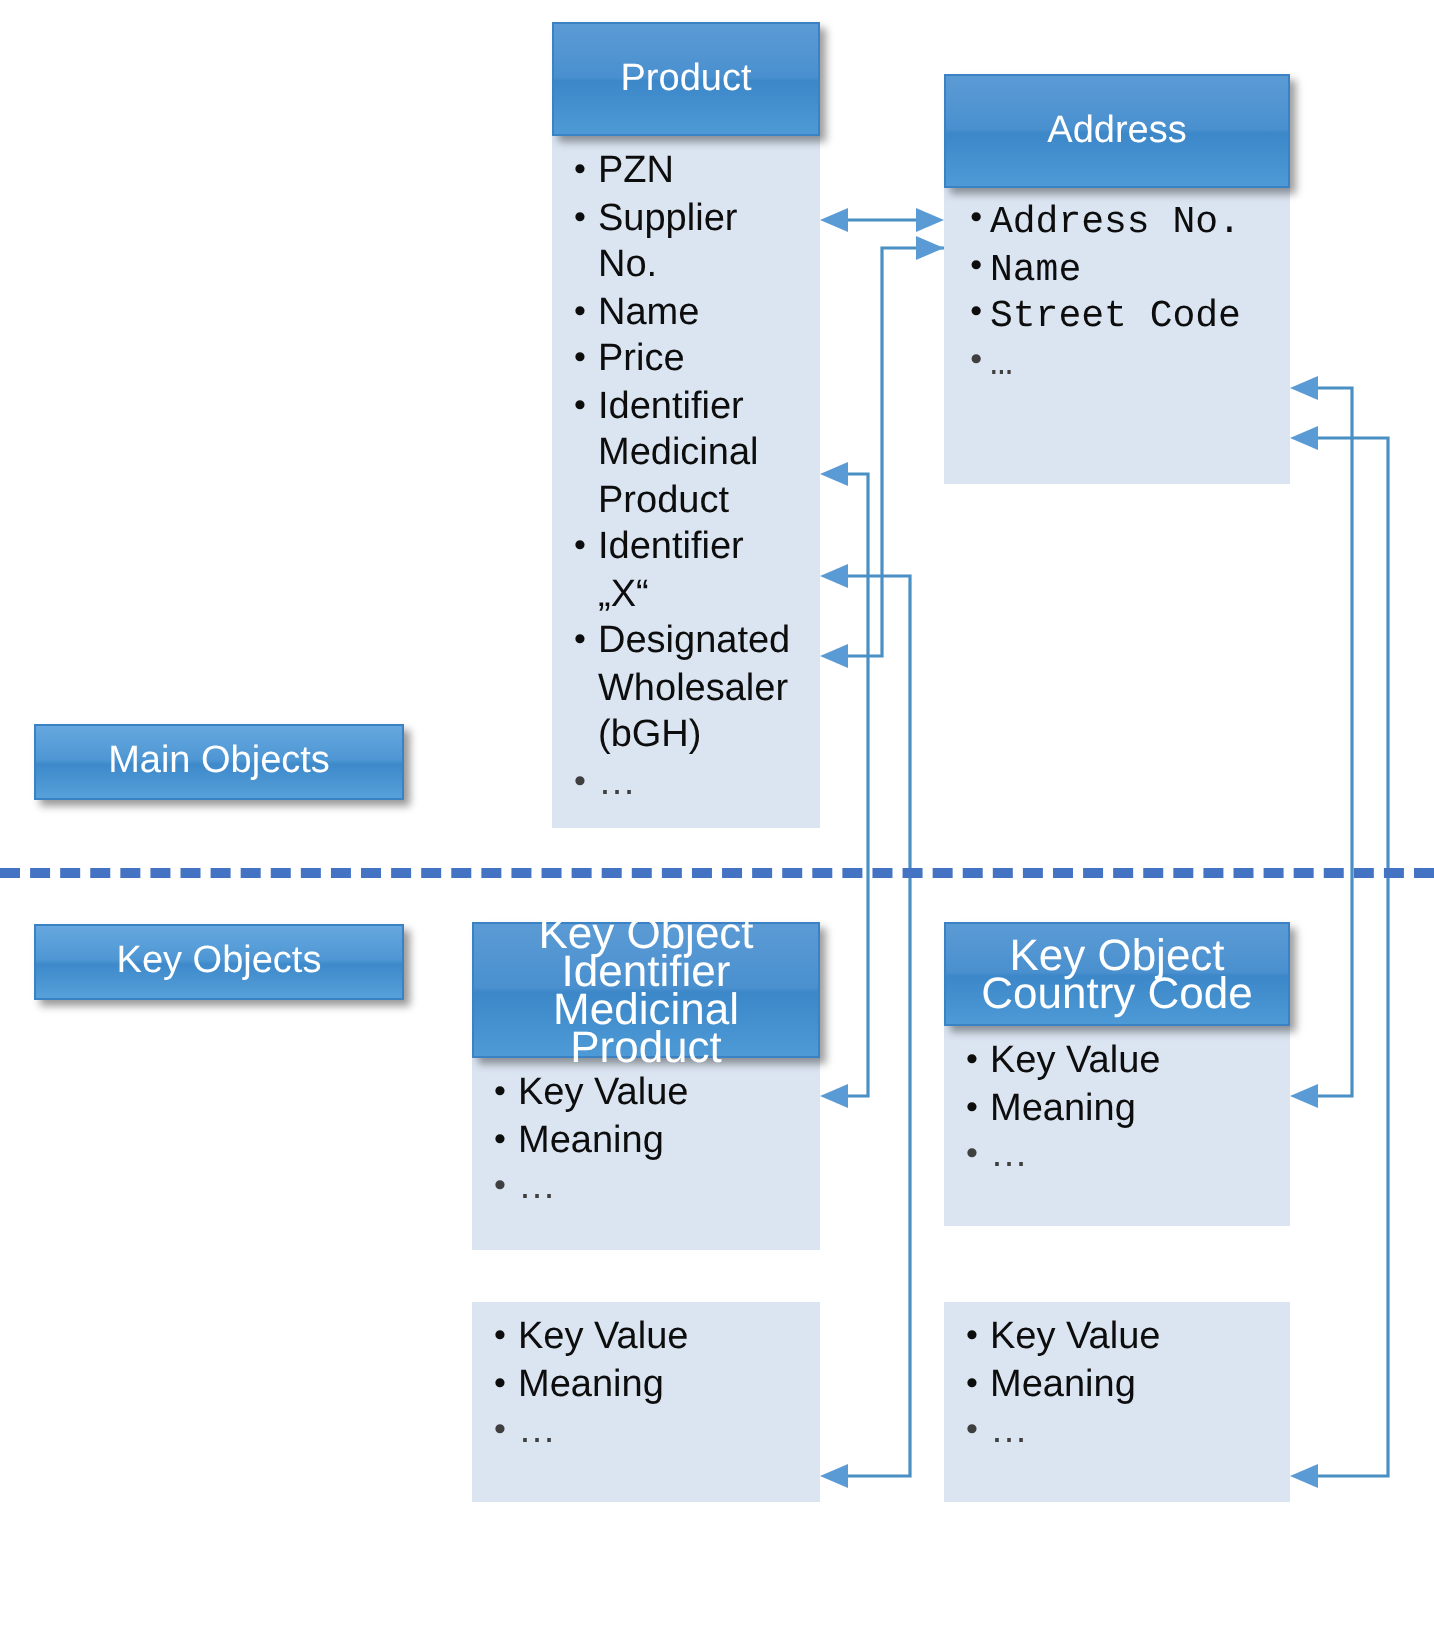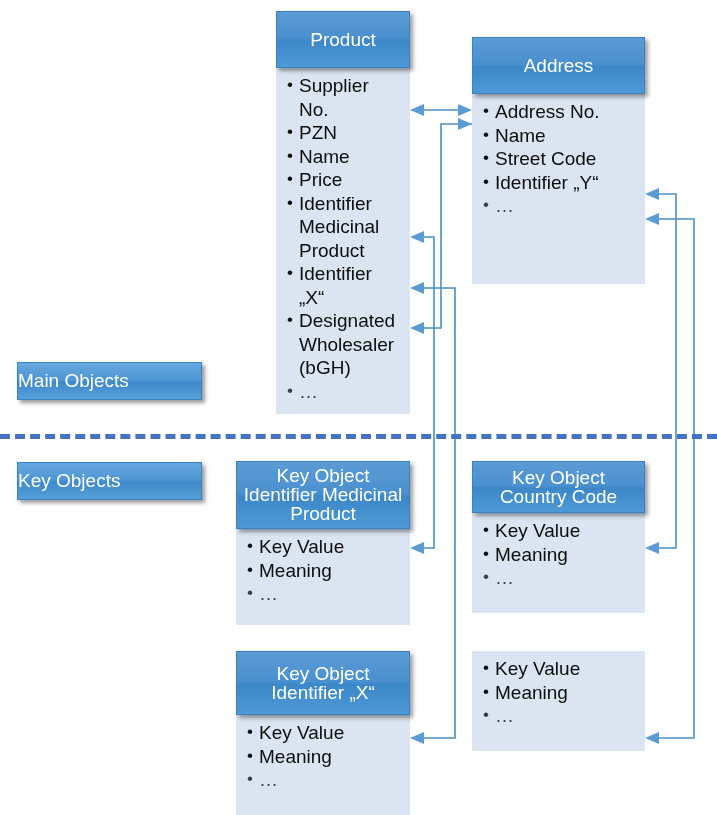--- a/index.html
+++ b/index.html
@@ -32,21 +32,21 @@
     text-align: center;
     font-size: 19px;
     line-height: 21px;
     padding: 7px 4px 8px 4px;
     border: 1px solid #3b82c4;
     box-shadow: 3px 3px 4px rgba(0,0,0,0.38);
     position: relative;
     z-index: 3;
   }
   .entity-header.multiline {
-    font-size: 19px;
+    font-size: 22px;
     line-height: 19px;
   }
   .entity-body {
     box-sizing: border-box;
     width: 100%;
     background: #dbe5f1;
     color: #0d0d0d;
     padding: 6px 0 10px 0;
     position: relative;
     z-index: 1;
@@ -79,21 +79,21 @@
     position: absolute;
     box-sizing: border-box;
     background: linear-gradient(to bottom, #66a7de 0%, #4e97d4 47%, #3e89ca 53%, #56a0da 100%);
     border: 1px solid #3b82c4;
     box-shadow: 3px 3px 4px rgba(0,0,0,0.40);
     color: #ffffff;
     font-size: 19px;
     line-height: 20px;
     display: flex;
     align-items: center;
-    justify-content: flex-start;
+    justify-content: center;
     z-index: 4;
   }
 
   
   .divider {
     position: absolute;
     left: 0;
     width: 717px;
     height: 0;
     border-top: 5px dashed #4573c4;
@@ -157,40 +157,39 @@
     <span>Main Objects</span>
   </div>
   <div class="legend-pill" style="left:17px; top:462px; width:185px; height:38px;">
     <span>Key Objects</span>
   </div>
 
   <div class="entity" style="left:236px; top:11px; width:174px;padding-left:40px;">
     <div class="entity-header" style="height:57px; display:flex; align-items:center; justify-content:center;">Product</div>
     <div class="entity-body" style="height:346px;">
       <ul>
+        <li>PZN</li>
         <li>Supplier No.</li>
-        <li>PZN</li>
         <li>Name</li>
         <li>Price</li>
         <li>Identifier Medicinal Product</li>
         <li>Identifier „X“</li>
         <li>Designated Wholesaler (bGH)</li>
         <li class="small-bullet">…</li>
       </ul>
     </div>
   </div>
 
   <div class="entity" style="left:472px; top:37px; width:173px;">
     <div class="entity-header" style="height:57px; display:flex; align-items:center; justify-content:center;">Address</div>
-    <div class="entity-body" style="height:190px;">
+    <div class="entity-body" style="height:148px;font-family:Liberation Mono, monospace;">
       <ul>
         <li>Address No.</li>
         <li>Name</li>
         <li>Street Code</li>
-        <li>Identifier „Y“</li>
         <li class="small-bullet">…</li>
       </ul>
     </div>
   </div>
 
   <div class="entity" style="left:236px; top:461px; width:174px;">
     <div class="entity-header multiline" style="height:68px; display:flex; align-items:center; justify-content:center;">Key Object Identifier Medicinal Product</div>
     <div class="entity-body" style="height:96px;">
       <ul>
         <li>Key Value</li>
@@ -205,21 +204,20 @@
     <div class="entity-body" style="height:100px;">
       <ul>
         <li>Key Value</li>
         <li>Meaning</li>
         <li class="small-bullet">…</li>
       </ul>
     </div>
   </div>
 
   <div class="entity" style="left:236px; top:651px; width:174px;">
-    <div class="entity-header multiline" style="height:64px; display:flex; align-items:center; justify-content:center;">Key Object Identifier „X“</div>
     <div class="entity-body" style="height:100px;">
       <ul>
         <li>Key Value</li>
         <li>Meaning</li>
         <li class="small-bullet">…</li>
       </ul>
     </div>
   </div>
 
   <div class="entity" style="left:472px; top:651px; width:173px;">

